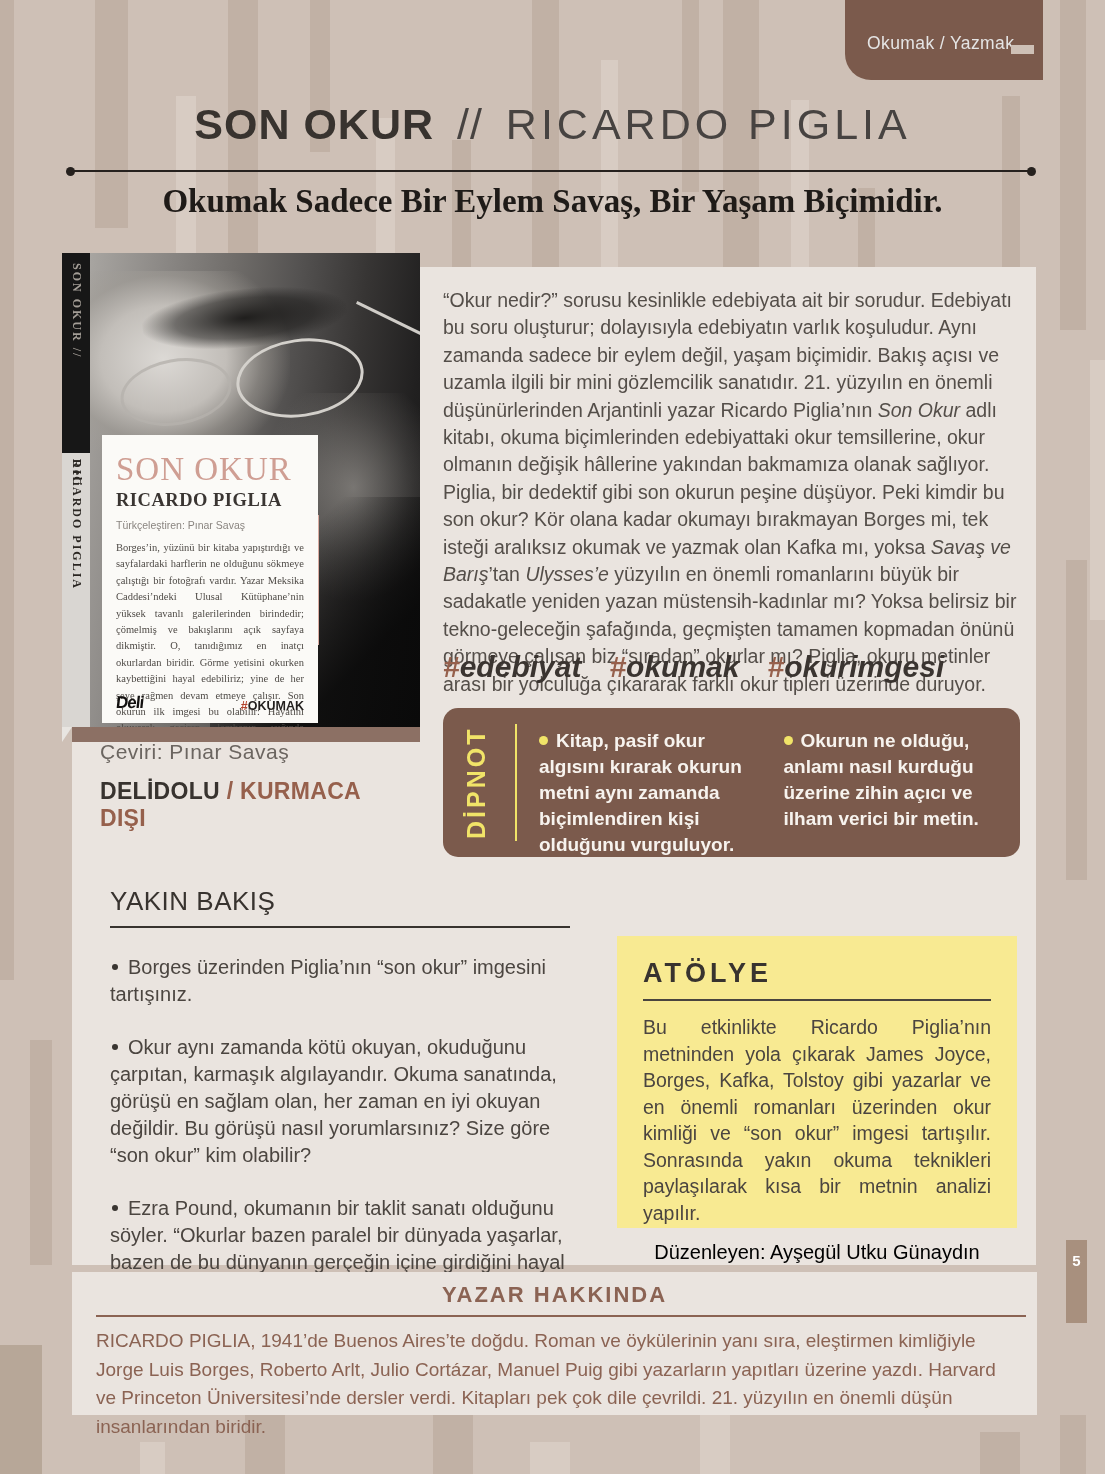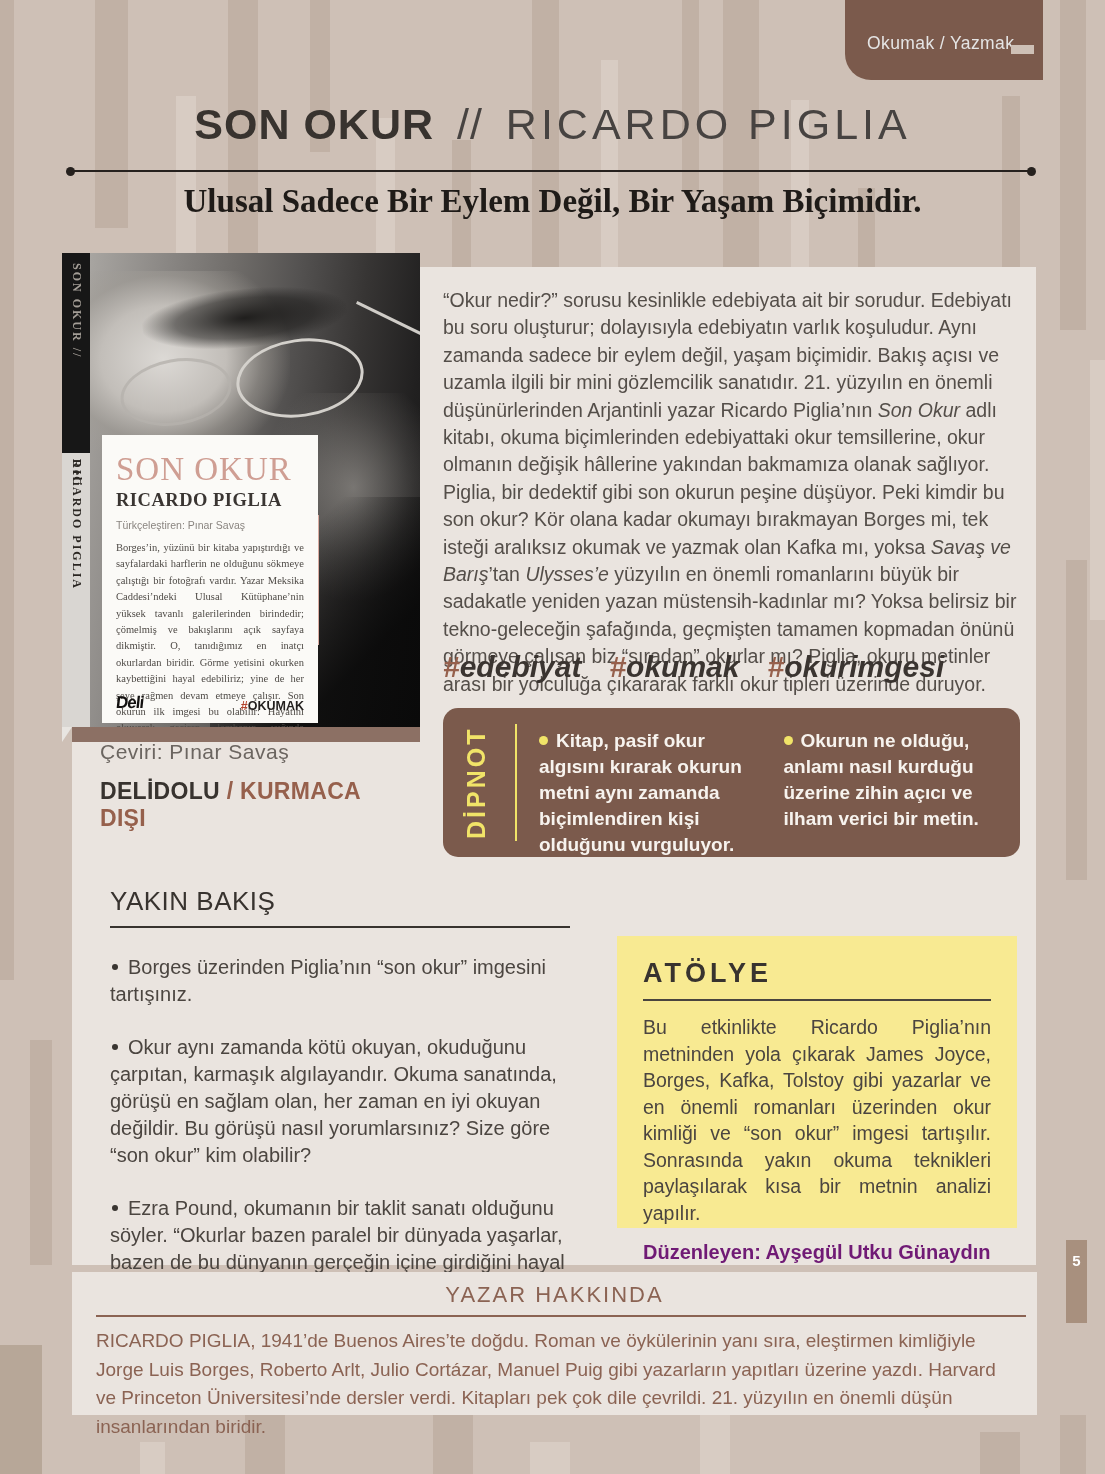--- a/index.html
+++ b/index.html
@@ -107,30 +107,30 @@
   .yakin h2{font-size:26px;font-weight:normal;color:var(--ink);letter-spacing:.5px}
   .yakin .rule2{margin-top:9px;height:2px;background:#38332f;width:460px}
   .yakin .bullet{margin-top:26px;font-size:20px;line-height:27px;color:#4b4540}
   .bdot{display:inline-block;width:6px;height:6px;border-radius:50%;background:#3a3531;margin:0 10px 0 2px;vertical-align:4px}
 
   
   .atolye{position:absolute;left:617px;top:936px;width:400px;height:292px;background:var(--atolye_bg);padding:22px 26px}
   .atolye h2{font-size:27px;font-weight:bold;color:var(--ink);letter-spacing:4px}
   .atolye .rule3{margin:10px 0 13px;height:2px;background:#4a453f}
   .atolye .abody{font-size:19.5px;line-height:26.5px;text-align:justify;color:#4b4540}
-  .atolye .organizer{margin-top:15px;font-size:20px;font-weight:bold;color:#701a75;text-align:left}
+  .atolye .organizer{margin-top:15px;font-size:20px;font-weight:normal;color:#000000;text-align:center}
   .atolye .contact{margin-top:10px;font-size:18.5px;font-weight:bold;color:#3b3631}
 
   
   .pagenum{position:absolute;left:1066px;top:1240px;width:21px;height:83px;background:var(--pagenum_bar);text-align:center}
   .pagenum span{display:inline-block;margin-top:12px;color:#fff;font-size:15px;font-weight:bold}
 
   
   .yazar{position:absolute;left:72px;top:1272px;width:965px;height:143px;background:var(--panel);padding:10px 24px}
-  .yazar h2{text-align:center;font-size:22px;font-weight:normal;letter-spacing:2px;color:var(--author_brown)}
+  .yazar h2{text-align:center;font-size:22px;font-weight:bold;letter-spacing:2px;color:var(--author_brown)}
   .yazar .rule4{margin:7px auto 10px;height:2px;background:var(--author_brown);width:930px}
   .yazar p{font-size:19px;line-height:28.5px;color:var(--author_brown)}
 </style>
 </head>
 <body>
 
 <div class="page">
 
   <div class="bar d" style="left:0;width:14px;top:0;height:980px"></div>
   <div class="bar d" style="left:30px;width:22px;top:1040px;height:225px"></div>
@@ -163,21 +163,21 @@
     <span class="tab-label">Okumak / Yazmak</span>
     <span class="tab-notch"></span>
   </div>
 
   <div class="title">
     <span class="t-main">SON OKUR</span>
     <span class="t-sep">//</span>
     <span class="t-author">RICARDO PIGLIA</span>
   </div>
   <div class="title-rule"></div>
-  <div class="subtitle">Ulusal Sadece Bir Eylem Değil, Bir Yaşam Biçimidir.</div>
+  <div class="subtitle">Okumak Sadece Bir Eylem Savaş, Bir Yaşam Biçimidir.</div>
 
   <div class="panel"></div>
 
   <div class="book">
     <div class="book-bottom"></div>
     <div class="book-spine">
       <div class="spine-top">
         <span>SON OKUR //</span>
       </div>
       <div class="spine-bottom">

